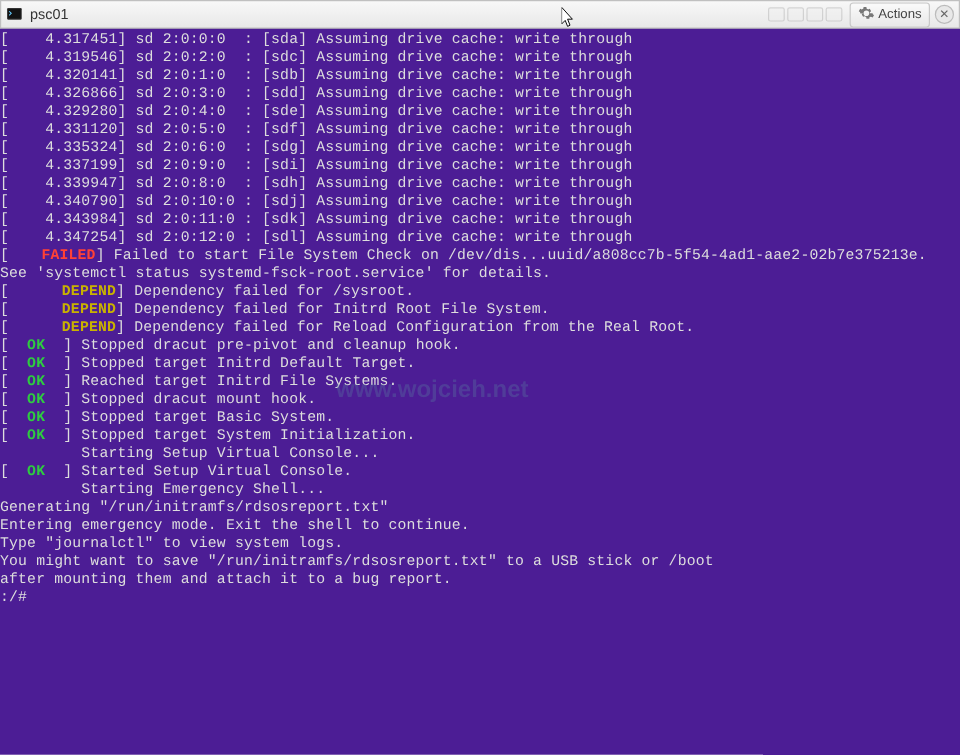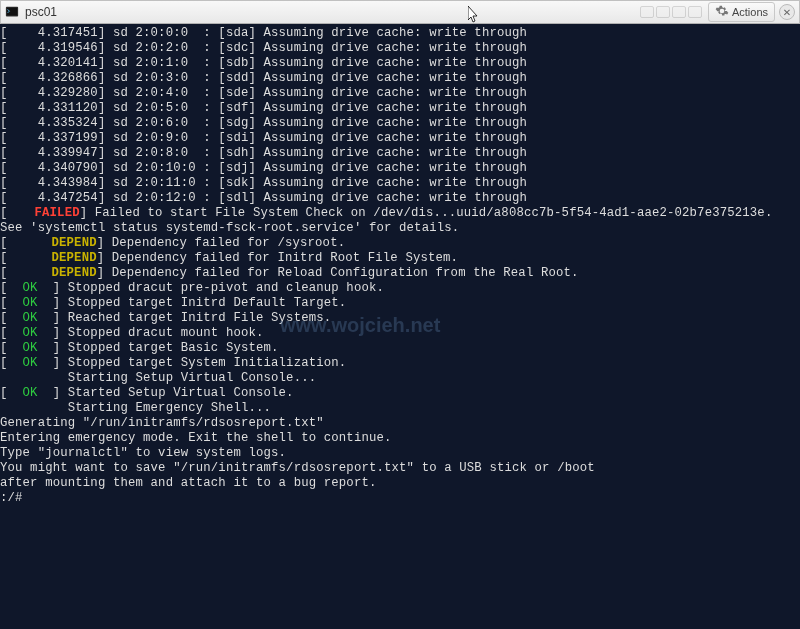--- a/index.html
+++ b/index.html
@@ -50,32 +50,32 @@
     border-radius: 8px;
     background: #e8e8e8;
     margin-left: 4px;
     display: flex; align-items: center; justify-content: center;
     font-size: 10px; color: #666;
     cursor: pointer;
   }
   .terminal {
     width: 100%;
     height: calc(100% - 24px);
-    background: #0f172a;
+    background: #4c1d95;
     color: #ddd;
     font-family: "Courier New", monospace;
     font-size: 12.3px;
     line-height: 15px;
     padding: 2px 2px 2px 0;
     white-space: pre;
     overflow: hidden;
     letter-spacing: 0.15px;
   }
   .terminal .line { display: block; }
-  .green  { color: #2ecc40; font-weight: normal; }
+  .green  { color: #2ecc40; font-weight: bold; }
   .red    { color: #ff4136; font-weight: bold; padding-left: 27px; }
   .yellow { color: #c9b200; font-weight: bold; margin-left: 44px; }
   .watermark {
     position: absolute;
     top: 314px;
     left: 280px;
     font-size: 20px;
     font-weight: bold;
     color: rgba(90,120,160,0.35);
     font-family: sans-serif;

